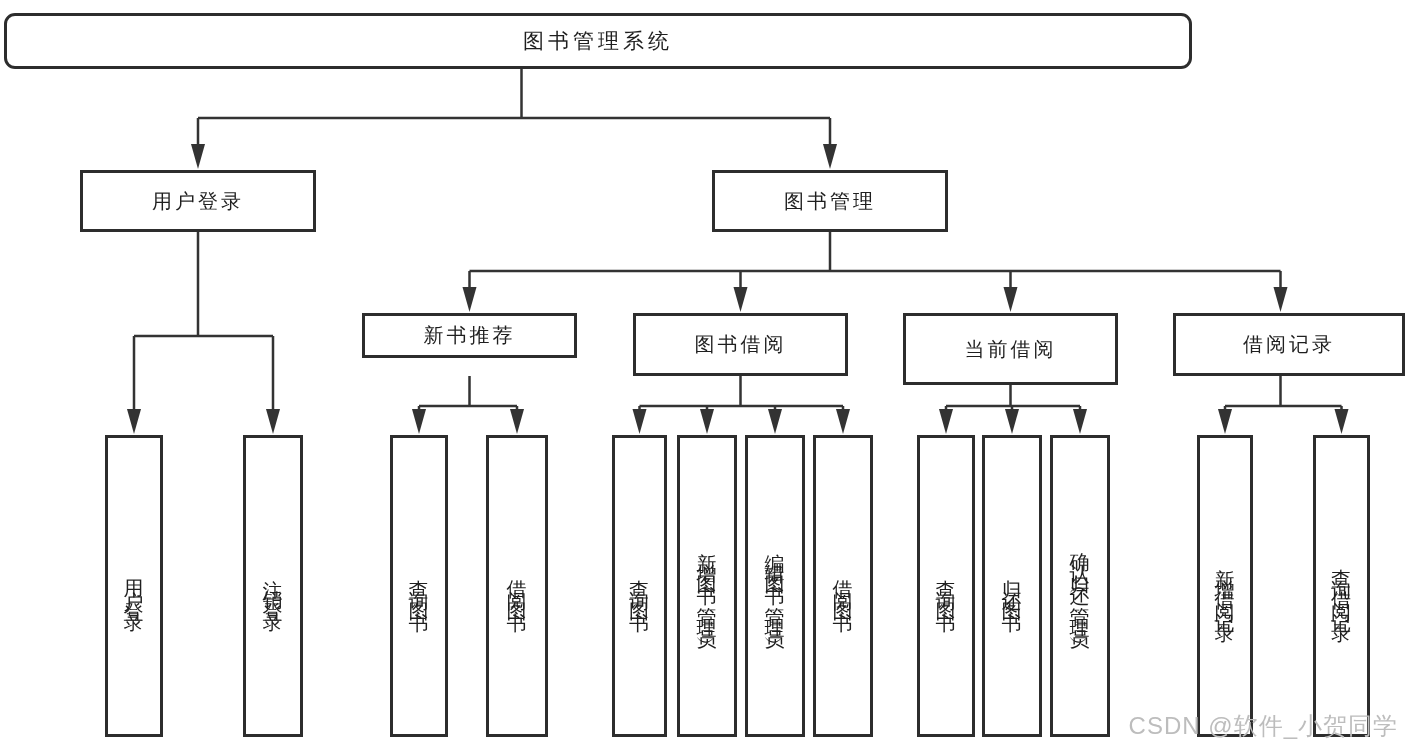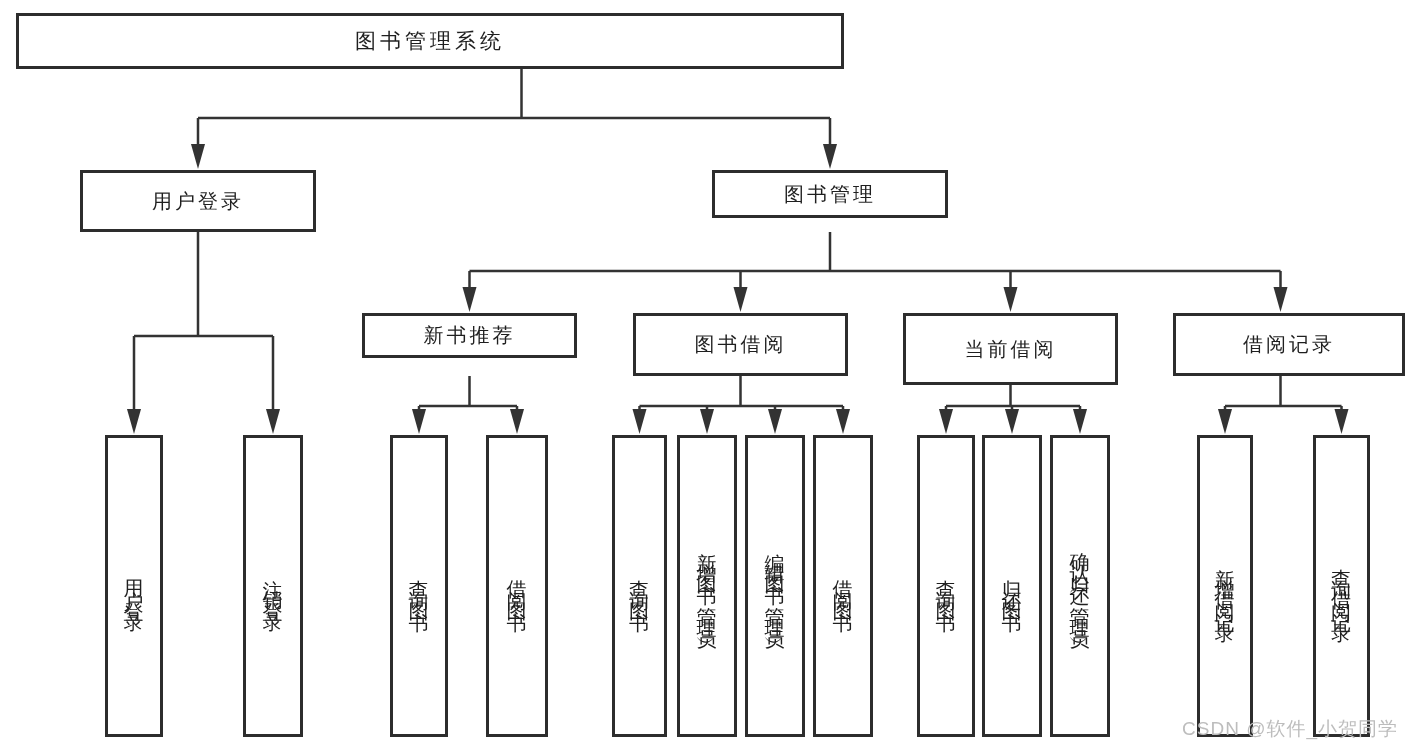--- a/index.html
+++ b/index.html
@@ -40,21 +40,21 @@
     writing-mode: vertical-rl;
     text-orientation: mixed;
     font-size: 20px;
     letter-spacing: 11px;
     line-height: 1;
   }
   .watermark {
     position: absolute;
     right: 7px;
     bottom: 5px;
-    font-size: 19px;
+    font-size: 24px;
     color: #bdbdbd;
     letter-spacing: 1px;
     white-space: nowrap;
   }
 </style>
 </head>
 <body>
 
 <div class="canvas">
 
@@ -91,28 +91,28 @@
       <polygon points="768,409 782,409 775,434"></polygon>
       <polygon points="836,409 850,409 843,434"></polygon>
       <polygon points="939,409 953,409 946,434"></polygon>
       <polygon points="1005,409 1019,409 1012,434"></polygon>
       <polygon points="1073,409 1087,409 1080,434"></polygon>
       <polygon points="1218,409 1232,409 1225,434"></polygon>
       <polygon points="1334.5,409 1348.5,409 1341.5,434"></polygon>
     </g>
   </svg>
 
-  <div class="node h root" style="left:16px; top:13px; width:828px; height:56px;">
+  <div class="node h root" style="left:4px; top:13px; width:1188px; height:56px;border-radius:11px;">
     <span>图书管理系统</span>
   </div>
 
   <div class="node h" style="left:80px; top:170px; width:236px; height:62px;">
     <span>用户登录</span>
   </div>
-  <div class="node h" style="left:712px; top:170px; width:236px; height:48px;">
+  <div class="node h" style="left:712px; top:170px; width:236px; height:62px;">
     <span>图书管理</span>
   </div>
 
   <div class="node h" style="left:362px; top:313px; width:215px; height:45px;">
     <span>新书推荐</span>
   </div>
   <div class="node h" style="left:633px; top:313px; width:215px; height:63px;">
     <span>图书借阅</span>
   </div>
   <div class="node h" style="left:903px; top:313px; width:215px; height:72px;">

